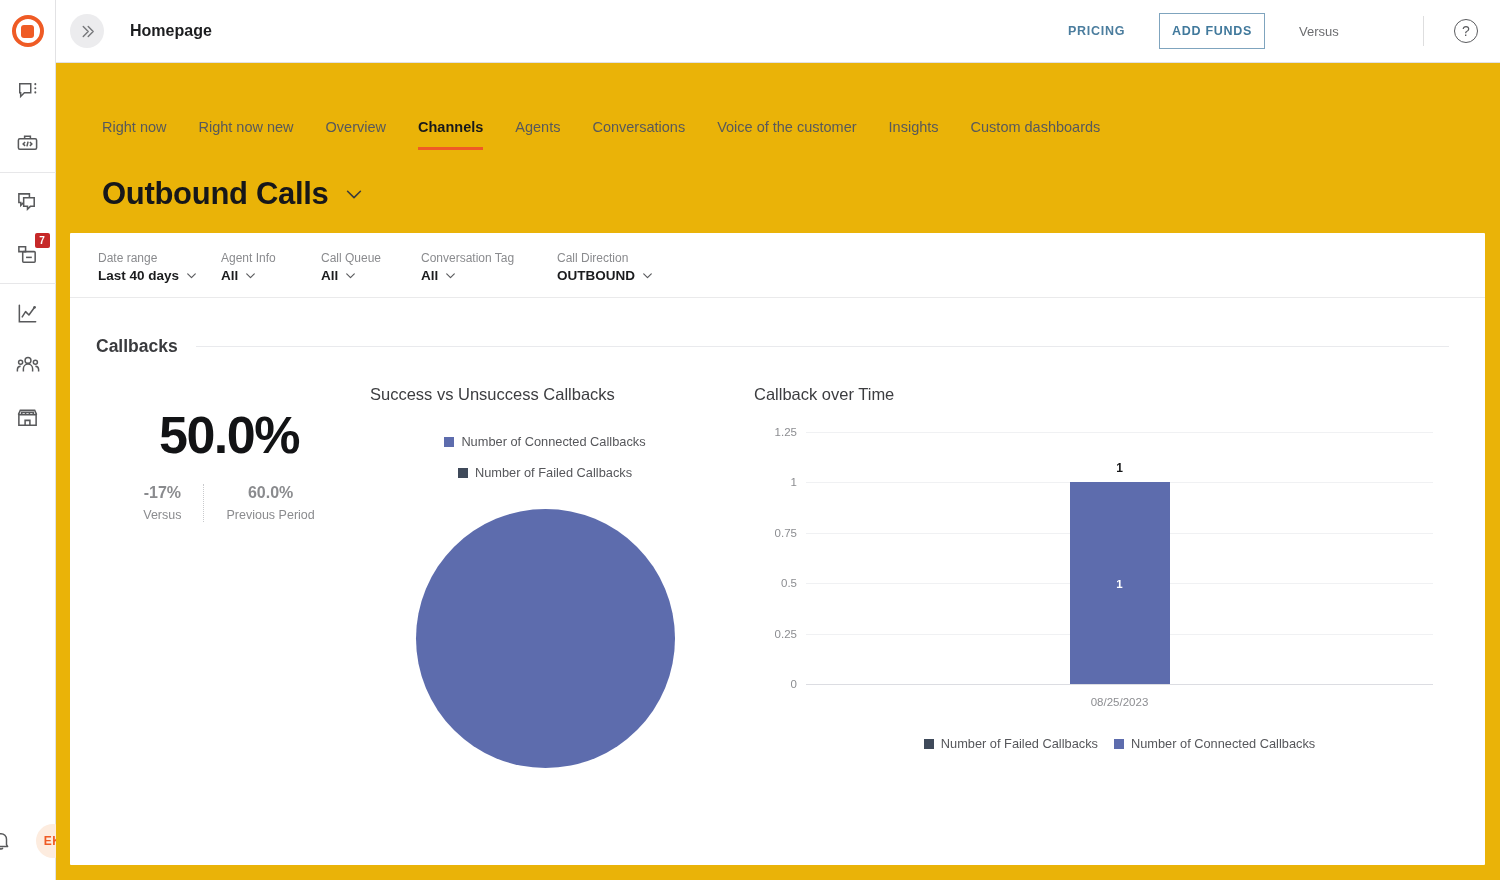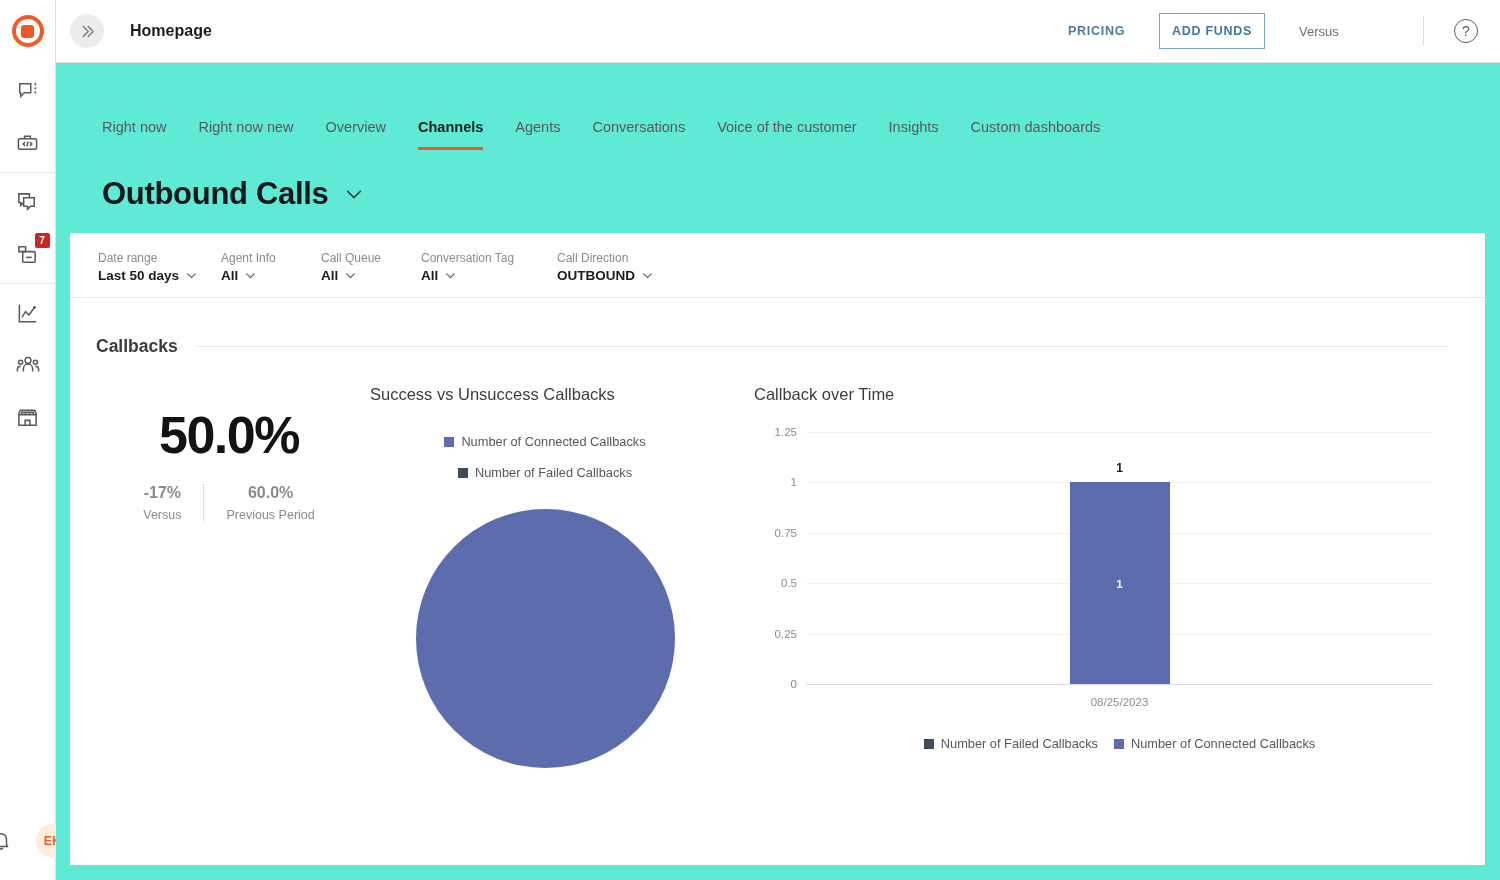--- a/index.html
+++ b/index.html
@@ -73,21 +73,21 @@
   }
   .vdiv { width: 1px; height: 30px; background: #dededf; margin-left: 6px; }
   .help-icon {
     margin-left: 30px; width: 24px; height: 24px; border-radius: 50%;
     border: 1.6px solid #5a5b5e; color: #5a5b5e; font-size: 14px;
     display: flex; align-items: center; justify-content: center; cursor: pointer;
   }
 
   
   .main { position: absolute; left: 56px; top: 63px; right: 0; bottom: 0;
-    background: #5eead4; overflow: hidden; }
+    background: #eab308; overflow: hidden; }
 
   .tabs { display: flex; align-items: flex-end; gap: 32px; padding: 56px 0 0 46px; }
   .tab {
     font-size: 14.5px; color: #58595b; padding-bottom: 12px; cursor: pointer;
     border-bottom: 3px solid transparent; white-space: nowrap;
   }
   .tab.active { color: #18191b; font-weight: 700; border-bottom-color: #ef5b25; }
 
   .title-row { display: flex; align-items: center; gap: 14px; padding: 26px 0 0 46px; }
   .page-title { font-size: 31px; font-weight: 700; color: #16171a; letter-spacing: -0.3px; }
@@ -290,21 +290,21 @@
           </svg>
       </div>
     </div>
 
     <section class="card">
 
       <div class="filterbar">
         <div class="filter f-date">
           <div class="filter-label">Date range</div>
           <div class="filter-value">
-            <span>Last 50 days</span>
+            <span>Last 40 days</span>
             <span class="cv">
               <svg width="13" height="13" viewBox="0 0 24 24" fill="none" stroke="currentColor" stroke-width="2.2" stroke-linecap="round" stroke-linejoin="round">
                   <path d="M5 9l7 7 7-7"></path>
                 </svg>
             </span>
           </div>
         </div>
         <div class="filter f-agent">
           <div class="filter-label">Agent Info</div>
           <div class="filter-value">

